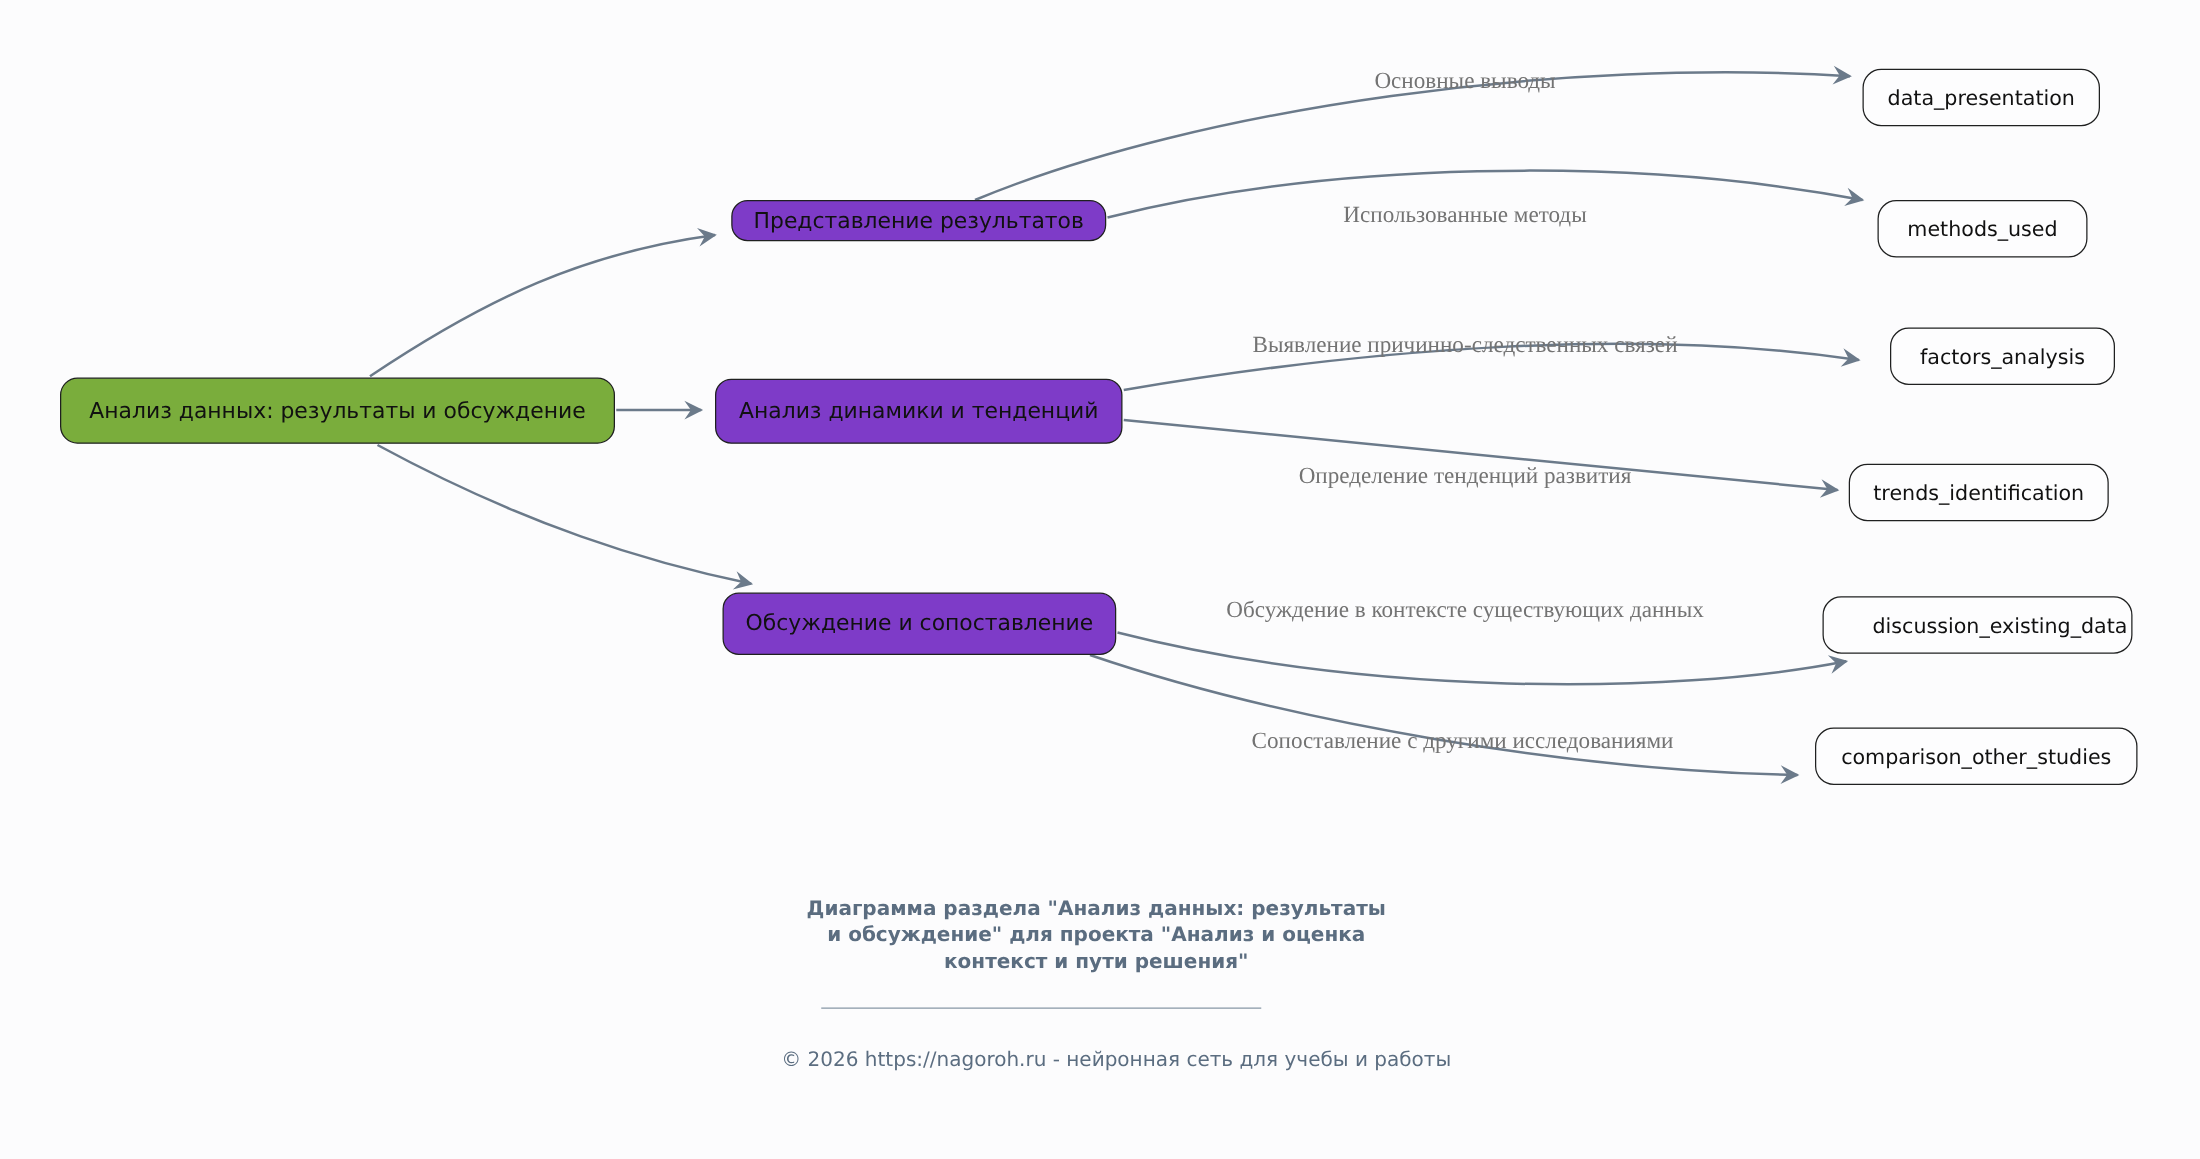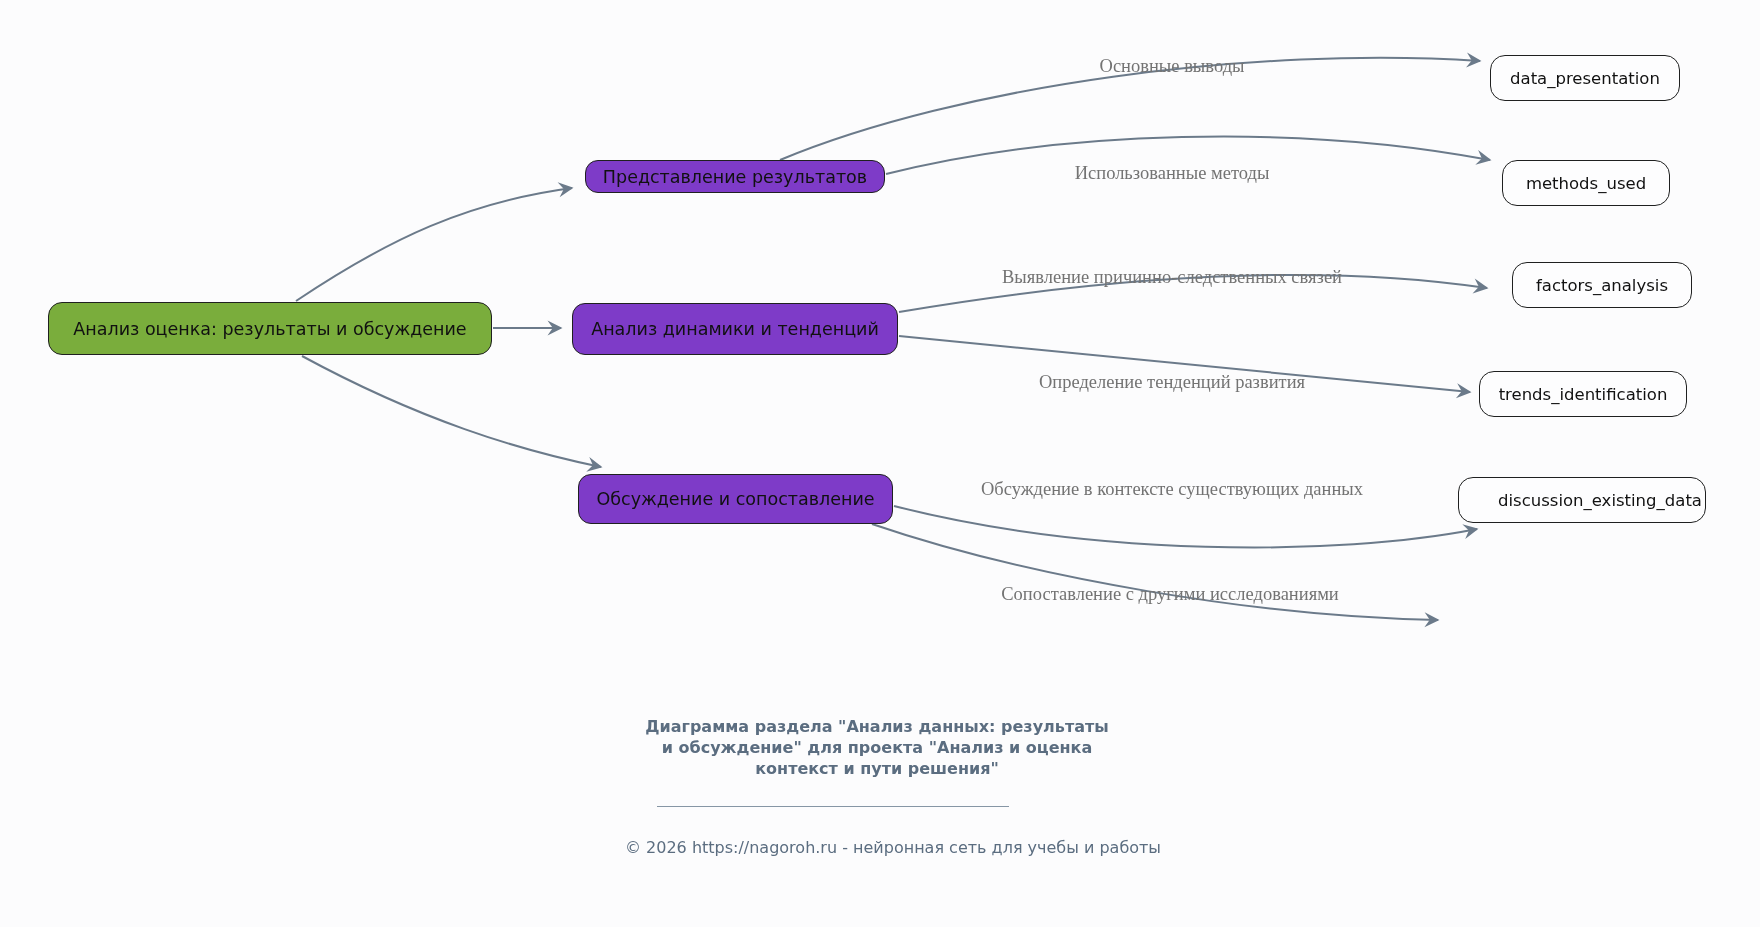--- a/index.html
+++ b/index.html
@@ -102,31 +102,32 @@
     <path class="edge" d="M 493,328 L 561,328" marker-end="url(#arrow)"></path>
     <path class="edge" d="M 302,356 C 420,420 518,450 601,467" marker-end="url(#arrow)"></path>
     <path class="edge" d="M 780,160 C 960,85 1255,46 1480,61" marker-end="url(#arrow)"></path>
     <path class="edge" d="M 886,174 C 1060,130 1300,124 1490,160" marker-end="url(#arrow)"></path>
     <path class="edge" d="M 899,312 C 1100,278 1310,262 1487,288" marker-end="url(#arrow)"></path>
     <path class="edge" d="M 899,336 C 1110,358 1310,378 1470,392" marker-end="url(#arrow)"></path>
     <path class="edge" d="M 894,506 C 1090,556 1335,557 1477,529" marker-end="url(#arrow)"></path>
     <path class="edge" d="M 872,524 C 1030,578 1260,617 1438,620" marker-end="url(#arrow)"></path>
   </svg>
 
-  <div class="node root" style="left:48px; top:302px; width:444px; height:53px;">Анализ оценка: результаты и обсуждение</div>
+  <div class="node root" style="left:48px; top:302px; width:444px; height:53px;">Анализ данных: результаты и обсуждение</div>
 
   <div class="node branch" style="left:585px; top:160px; width:300px; height:33px;">Представление результатов</div>
   <div class="node branch" style="left:572px; top:303px; width:326px; height:52px;">Анализ динамики и тенденций</div>
   <div class="node branch" style="left:578px; top:474px; width:315px; height:50px;">Обсуждение и сопоставление</div>
 
   <div class="node leaf" style="left:1490px; top:55px; width:190px; height:46px;">data_presentation</div>
   <div class="node leaf" style="left:1502px; top:160px; width:168px; height:46px;">methods_used</div>
   <div class="node leaf" style="left:1497px; top:262px; width:180px; height:46px;margin-left:15px;">factors_analysis</div>
   <div class="node leaf" style="left:1479px; top:371px; width:208px; height:46px;">trends_identification</div>
   <div class="node leaf" style="left:1458px; top:477px; width:248px; height:46px;padding-left:36px;">discussion_existing_data</div>
+  <div class="node leaf" style="left:1452px; top:582px; width:258px; height:46px;">comparison_other_studies</div>
 
   <div class="edge-label" style="left:1172px; top:66px;">Основные выводы</div>
   <div class="edge-label" style="left:1172px; top:173px;">Использованные методы</div>
   <div class="edge-label" style="left:1172px; top:277px;">Выявление причинно-следственных связей</div>
   <div class="edge-label" style="left:1172px; top:382px;">Определение тенденций развития</div>
   <div class="edge-label" style="left:1172px; top:489px;">Обсуждение в контексте существующих данных</div>
   <div class="edge-label" style="left:1170px; top:594px;">Сопоставление с другими исследованиями</div>
 
   <div class="footer-caption">
     <div>Диаграмма раздела "Анализ данных: результаты</div>

